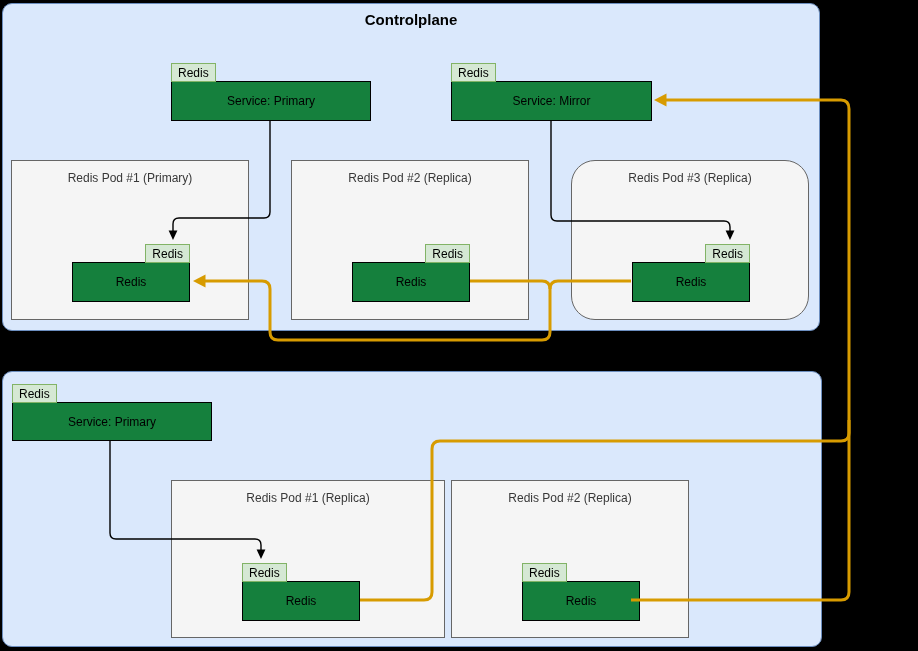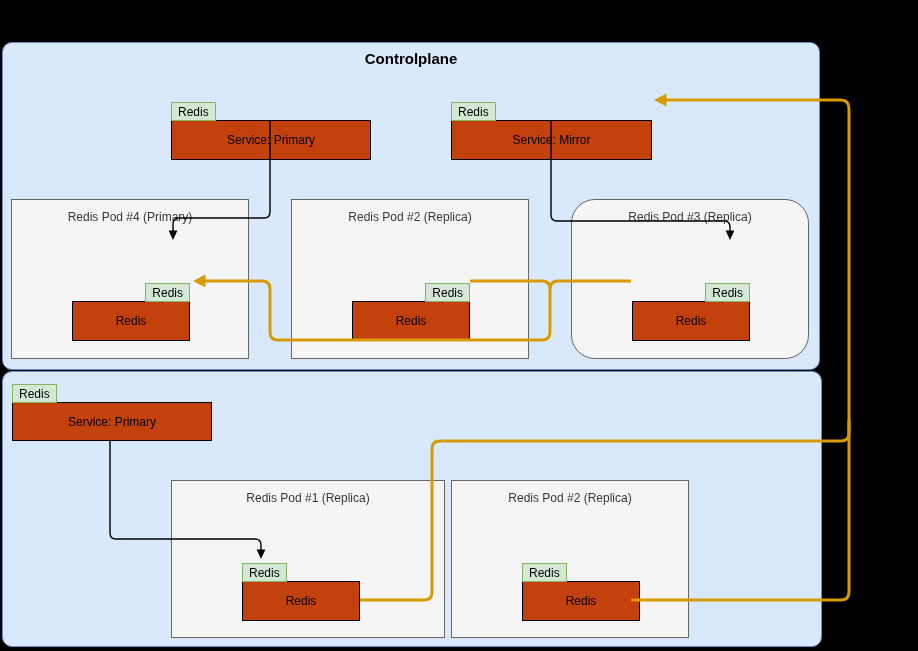--- a/index.html
+++ b/index.html
@@ -8,21 +8,21 @@
     font-family:"Liberation Sans", sans-serif;color:#000;overflow:hidden;
   }
   .container{
     position:absolute;background:#DAE8FC;border:1px solid #6C8EBF;
     border-radius:10px;box-sizing:border-box;
   }
   .container-title{
     text-align:center;font-weight:bold;font-size:15px;padding-top:7px;color:#000;
   }
   .node{
-    position:absolute;background:#c2410c;border:1px solid #000;box-sizing:border-box;
+    position:absolute;background:#15803d;border:1px solid #000;box-sizing:border-box;
     display:flex;align-items:center;justify-content:center;font-size:12px;
   }
   .pod{
     position:absolute;background:#F5F5F5;border:1px solid #666;box-sizing:border-box;
   }
   .pod-label{
     text-align:center;font-size:12px;color:#383838;padding-top:10px;
   }
   .tag{
     position:absolute;top:-19px;height:19px;line-height:18px;padding:0 6px;
@@ -31,35 +31,35 @@
   }
   .tag-left{left:-1px;}
   .tag-right{right:-1px;}
   svg.wires{position:absolute;left:0;top:0;z-index:10;pointer-events:none;}
 </style>
 </head>
 <body>
 
 <div class="stage">
 
-  <div class="container" style="left:2px;top:3px;width:818px;height:328px;margin-top:39px;">
+  <div class="container" style="left:2px;top:3px;width:818px;height:328px;">
     <div class="container-title">Controlplane</div>
 
     <div class="node" style="left:168px;top:77px;width:200px;height:40px;">
       <span class="tag tag-left">Redis</span>
       <span>Service: Primary</span>
     </div>
 
     <div class="node" style="left:448px;top:77px;width:201px;height:40px;">
       <span class="tag tag-left">Redis</span>
       <span>Service: Mirror</span>
     </div>
 
     <div class="pod" style="left:8px;top:156px;width:238px;height:160px;">
-      <div class="pod-label">Redis Pod #4 (Primary)</div>
+      <div class="pod-label">Redis Pod #1 (Primary)</div>
       <div class="node" style="left:60px;top:101px;width:118px;height:40px;">
         <span class="tag tag-right">Redis</span>
         <span>Redis</span>
       </div>
     </div>
 
     <div class="pod" style="left:288px;top:156px;width:238px;height:160px;">
       <div class="pod-label">Redis Pod #2 (Replica)</div>
       <div class="node" style="left:60px;top:101px;width:118px;height:40px;">
         <span class="tag tag-right">Redis</span>

